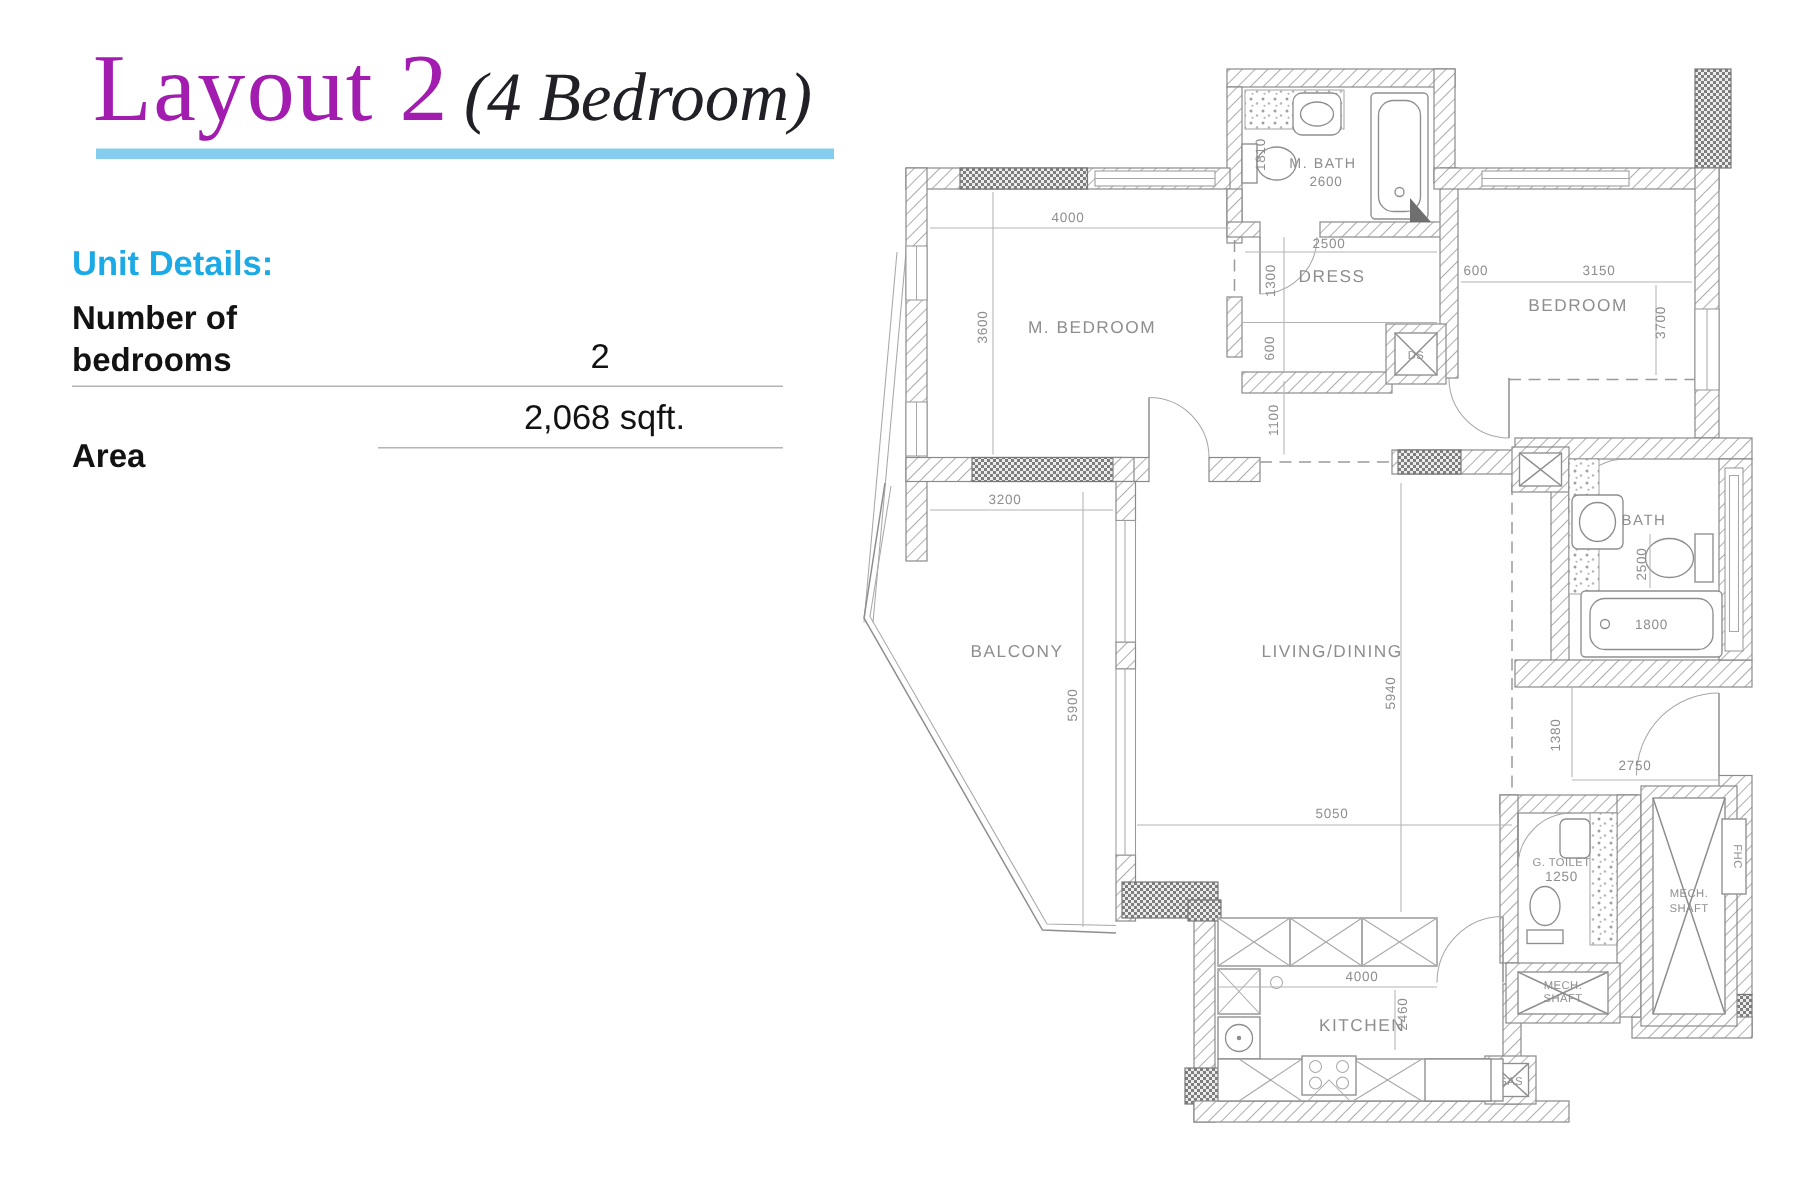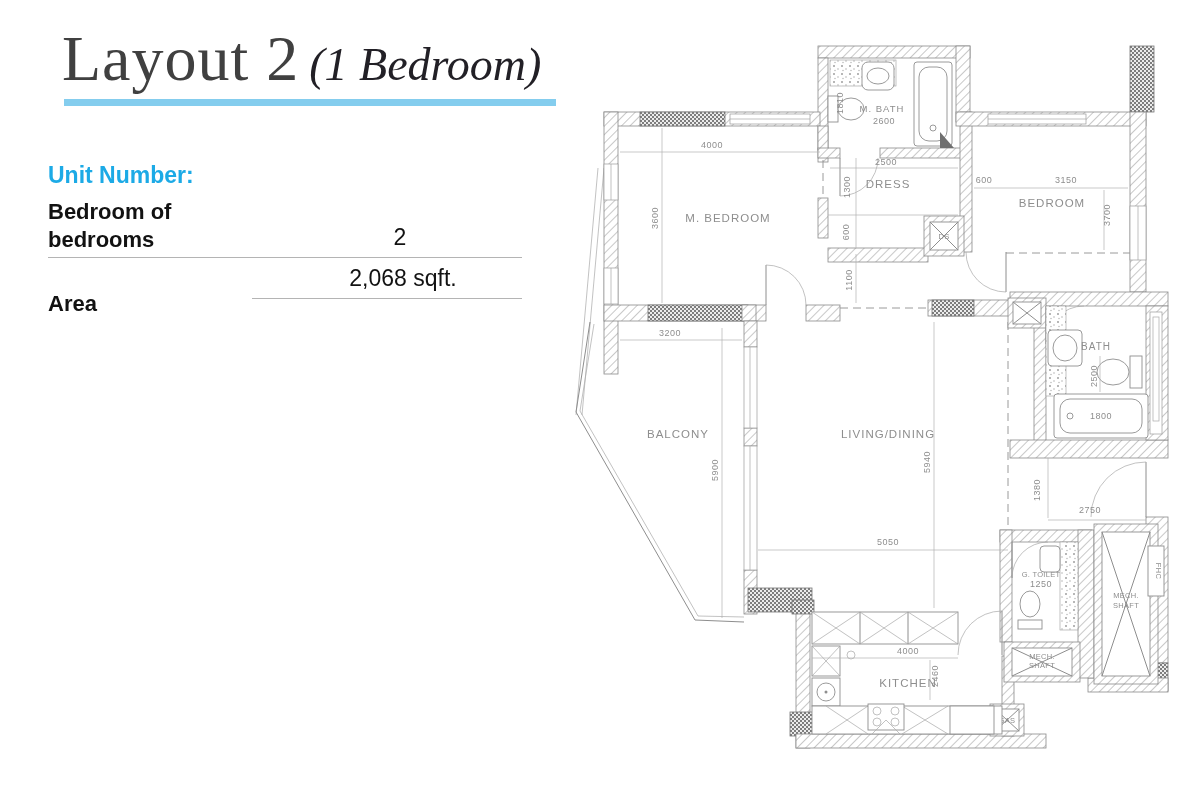--- a/index.html
+++ b/index.html
@@ -1,21 +1,21 @@
 <!DOCTYPE html>
 <html><head>
 <meta charset="utf-8">
 <style>
   html,body{margin:0;padding:0;background:#ffffff;}
   body{width:1200px;height:800px;position:relative;overflow:hidden;
        font-family:"Liberation Sans",sans-serif;}
   .abs{position:absolute;}
   
   .title-wrap{left:62px;top:22px;white-space:nowrap;}
-  .title-main{font-family:"Liberation Serif",serif;font-size:64px;color:#404040;letter-spacing:1px;}
+  .title-main{font-family:"Liberation Serif",serif;font-size:64px;color:#a21caf;letter-spacing:1px;}
   .title-sub{font-family:"Liberation Serif",serif;font-style:italic;font-size:46px;color:#222026;margin-left:10px;}
   .title-underline{left:64px;top:99px;width:492px;height:7px;background:#84cdee;}
   
   .ud-heading{left:48px;top:162px;font-size:23px;font-weight:bold;color:#1caae6;}
   .ud-label{font-size:22px;font-weight:bold;color:#121212;line-height:1.25;}
   .ud-value{font-size:23px;color:#121212;text-align:center;}
   .rule{background:#b4b4b4;height:1px;}
   
   svg text{fill:#8e8e8e;font-family:"Liberation Sans",sans-serif;letter-spacing:1px;}
   .rm{font-size:11.5px;}
@@ -28,27 +28,27 @@
   .fix{stroke:#8e8e8e;stroke-width:0.9;fill:#fff;}
   .thin{stroke:#a8a8a8;stroke-width:0.7;fill:none;}
   .dimln{stroke:#b3b3b3;stroke-width:0.7;fill:none;}
   .dash{stroke:#9a9a9a;stroke-width:1;fill:none;stroke-dasharray:8 5;}
   .win{fill:#fff;stroke:#9a9a9a;stroke-width:0.7;}
 </style>
 </head>
 <body>
 
 <div class="abs title-wrap">
-  <span class="title-main">Layout 2</span><span class="title-sub">(1 Bedroom)</span>
+  <span class="title-main">Layout 2</span><span class="title-sub">(4 Bedroom)</span>
 </div>
 <div class="abs title-underline"></div>
 
-<div class="abs ud-heading">Unit Number:</div>
-
-<div class="abs ud-label" style="left:48px;top:198px;width:200px;">Bedroom of bedrooms</div>
+<div class="abs ud-heading">Unit Details:</div>
+
+<div class="abs ud-label" style="left:48px;top:198px;width:200px;">Number of bedrooms</div>
 <div class="abs ud-value" style="left:330px;top:224px;width:140px;">2</div>
 <div class="abs rule" style="left:48px;top:257px;width:474px;"></div>
 
 <div class="abs ud-label" style="left:48px;top:264px;margin-top:26px;">Area</div>
 <div class="abs ud-value" style="left:323px;top:265px;width:160px;">2,068 sqft.</div>
 <div class="abs rule" style="left:252px;top:298px;width:270px;"></div>
 
 <svg class="abs" style="left:0;top:0;" width="1200" height="800" viewBox="0 0 1200 800">
   <defs>
     <pattern id="hatch" width="6" height="6" patternUnits="userSpaceOnUse" patternTransform="rotate(45)">

